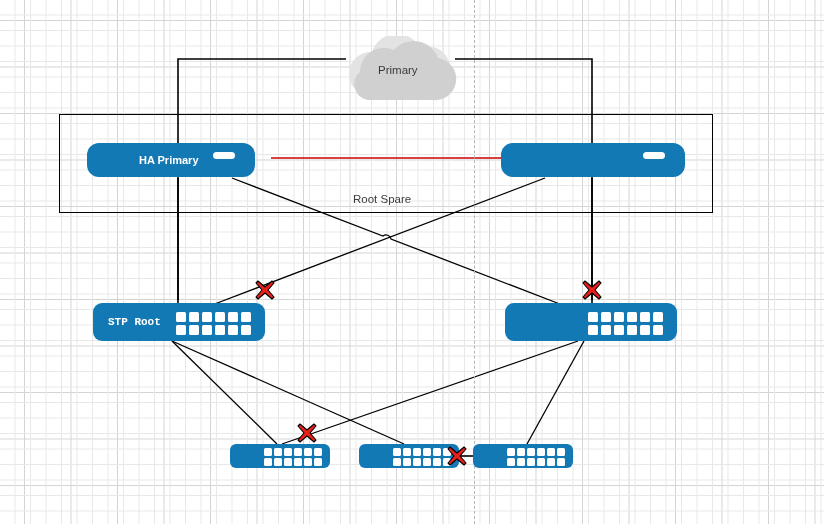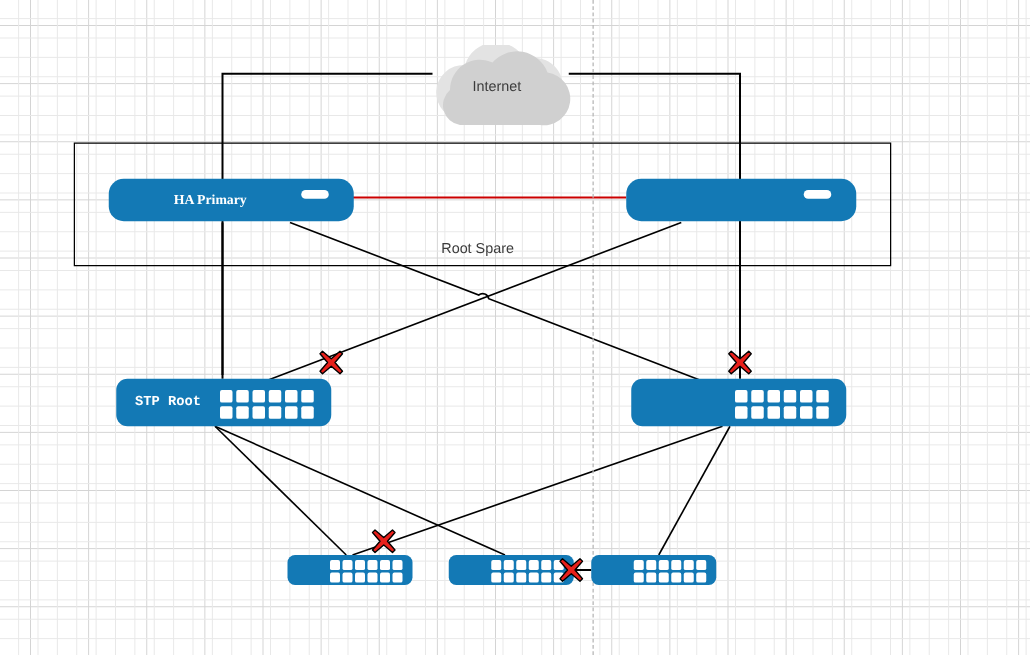--- a/index.html
+++ b/index.html
@@ -132,27 +132,27 @@
     <line x1="459" y1="456" x2="473" y2="456" stroke="#000000" stroke-width="1.6"></line>
   </svg>
 
   <div class="pagebreak" style="left:474px;"></div>
 
   <div class="cloud" style="left:330px;top:36px;">
     <svg width="144" height="70" viewBox="0 0 144 70" xmlns="http://www.w3.org/2000/svg">
       <path fill="#e3e3e3" d="M42 16 a26 26 0 0 1 48 -4 a22 22 0 0 1 30 22 a20 20 0 0 1 -14 26 L40 60 a22 22 0 0 1 2 -44 Z"></path>
       <path fill="#d0d0d0" d="M30 36 a24 24 0 0 1 34 -22 a26 26 0 0 1 44 8 a20 20 0 0 1 -6 42 L38 64 a16 16 0 0 1 -8 -28 Z"></path>
     </svg>
-    <span class="cloud-label" style="left:48px;top:28px;">Internet</span>
+    <span class="cloud-label" style="left:48px;top:28px;">Primary</span>
   </div>
 
   <div class="group-box" style="left:59px;top:114px;width:654px;height:99px;"></div>
   <span class="group-label" style="left:353px;top:193px;">Root Spare</span>
 
-  <div class="dev dev-fw" style="left:87px;top:143px;width:196px;height:34px;font-family:Liberation Serif, serif;">
+  <div class="dev dev-fw" style="left:87px;top:143px;width:168px;height:34px;">
     <span class="dev-label" style="margin-left:52px;">HA Primary</span>
     <span class="fw-slot" style="right:20px;top:9px;"></span>
   </div>
 
   <div class="dev dev-fw" style="left:501px;top:143px;width:184px;height:34px;">
     <span class="dev-label" style="margin-left:52px;"></span>
     <span class="fw-slot" style="right:20px;top:9px;"></span>
   </div>
 
   <div class="dev" style="left:93px;top:303px;width:172px;height:38px;font-family:Liberation Mono, monospace;">

